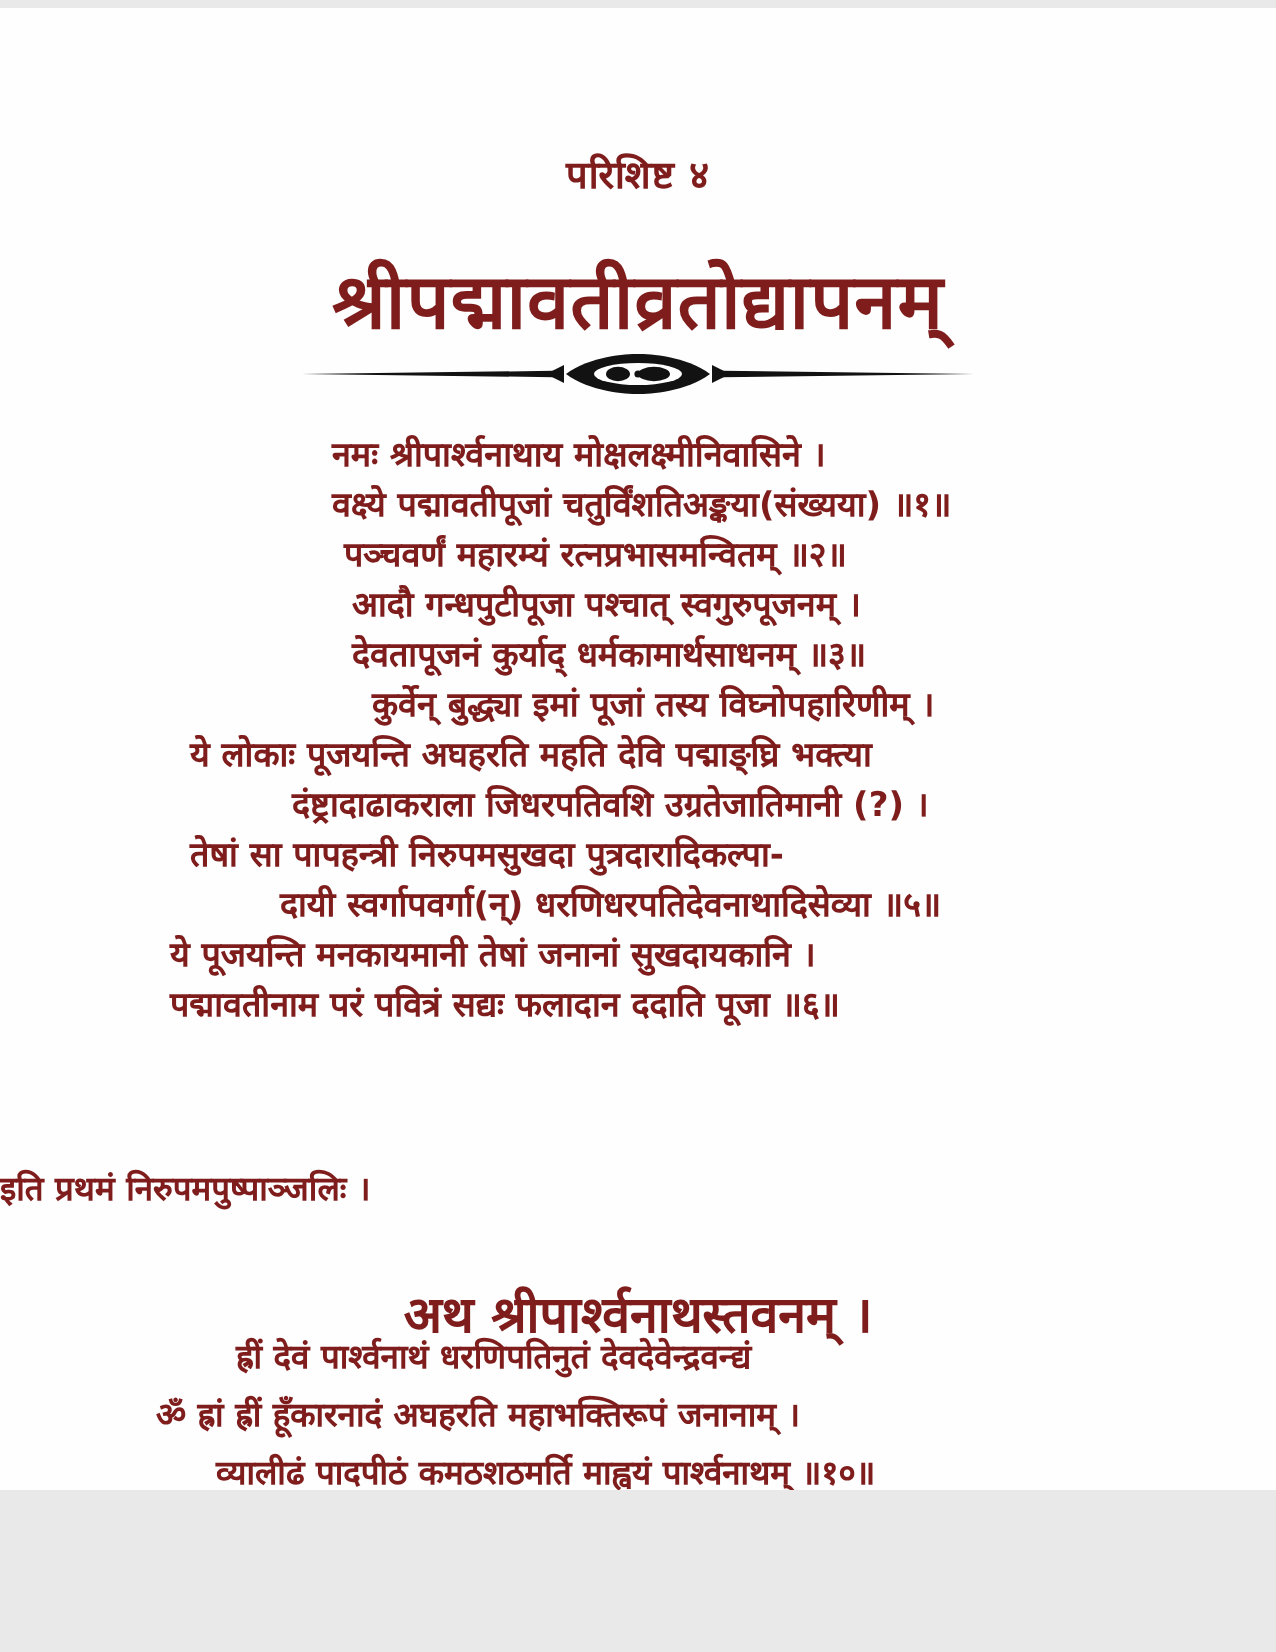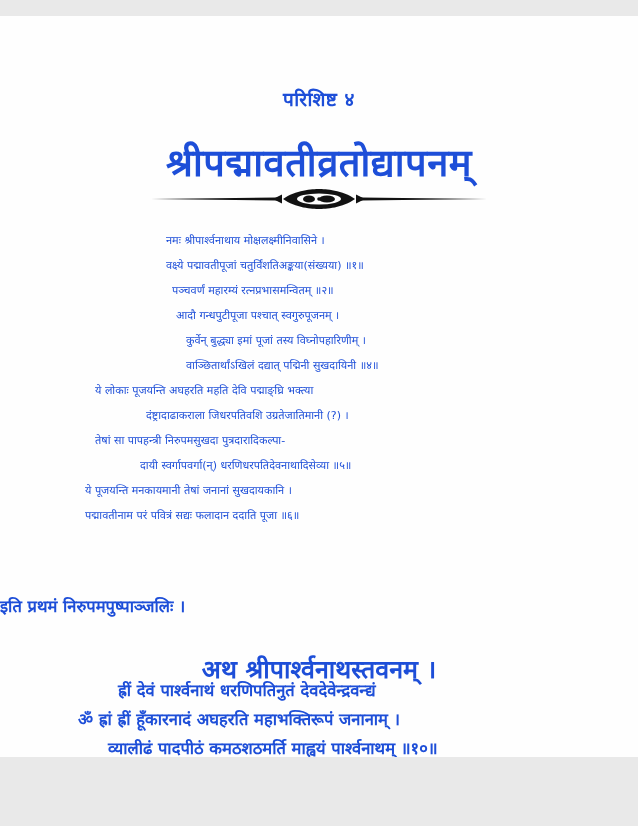--- a/index.html
+++ b/index.html
@@ -5,23 +5,23 @@
   html, body {
     margin: 0;
     padding: 0;
     background: #e9e9e9;
     font-family: "DejaVu Sans", sans-serif;
   }
   .page {
     position: relative;
     width: 638px;
     height: 741px;
-    margin: 16px auto;
+    margin: 4px auto;
     background: #fefefe;
-    color: #1d4ed8;
+    color: #7f1d1d;
     overflow: hidden;
   }
   .page-header {
     position: absolute;
     top: 70px;
     left: 0;
     width: 100%;
     text-align: center;
     font-size: 19px;
     font-weight: 700;
@@ -45,22 +45,22 @@
     text-align: center;
   }
   .verse-block {
     position: absolute;
     top: 212px;
     left: 0;
     width: 100%;
     list-style: none;
     margin: 0;
     padding: 0;
-    font-size: 11px;
-    font-weight: 400;
+    font-size: 17px;
+    font-weight: 700;
   }
   .verse-block li {
     height: 25px;
     line-height: 25px;
     white-space: nowrap;
   }
   .ml-a  { margin-left: 166px; }
   .ml-a2 { margin-left: 172px; }
   .ml-b  { margin-left: 176px; }
   .ml-c  { margin-left: 186px; }
@@ -131,22 +131,22 @@
       <ellipse cx="178" cy="11" rx="8" ry="3.6" fill="#121212"></ellipse>
       <circle cx="170" cy="11" r="1.8" fill="#121212"></circle>
     </svg>
   </div>
 
   <ul class="verse-block">
     <li class="ml-a">नमः श्रीपार्श्वनाथाय मोक्षलक्ष्मीनिवासिने ।</li>
     <li class="ml-a">वक्ष्ये पद्मावतीपूजां चतुर्विंशतिअङ्कया(संख्यया) ॥१॥</li>
     <li class="ml-a2">पञ्चवर्णं महारम्यं रत्नप्रभासमन्वितम् ॥२॥</li>
     <li class="ml-b">आदौ गन्धपुटीपूजा पश्चात् स्वगुरुपूजनम् ।</li>
+    <li class="ml-b">देवतापूजनं कुर्याद् धर्मकामार्थसाधनम् ॥३॥</li>
     <li class="ml-c">कुर्वेन् बुद्ध्या इमां पूजां तस्य विघ्नोपहारिणीम् ।</li>
-    <li class="ml-c">वाञ्छितार्थांऽखिलं दद्यात् पद्मिनी सुखदायिनी ॥४॥</li>
     <li class="ml-d">ये लोकाः पूजयन्ति अघहरति महति देवि पद्माङ्घ्रि भक्त्या</li>
     <li class="ml-e">दंष्ट्रादाढाकराला जिधरपतिवशि उग्रतेजातिमानी (?) ।</li>
     <li class="ml-d">तेषां सा पापहन्त्री निरुपमसुखदा पुत्रदारादिकल्पा-</li>
     <li class="ml-f">दायी स्वर्गापवर्गा(न्) धरणिधरपतिदेवनाथादिसेव्या ॥५॥</li>
     <li class="ml-g">ये पूजयन्ति मनकायमानी तेषां जनानां सुखदायकानि ।</li>
     <li class="ml-g">पद्मावतीनाम परं पवित्रं सद्यः फलादान ददाति पूजा ॥६॥</li>
   </ul>
 
   <div class="colophon">इति प्रथमं निरुपमपुष्पाञ्जलिः ।</div>
 

